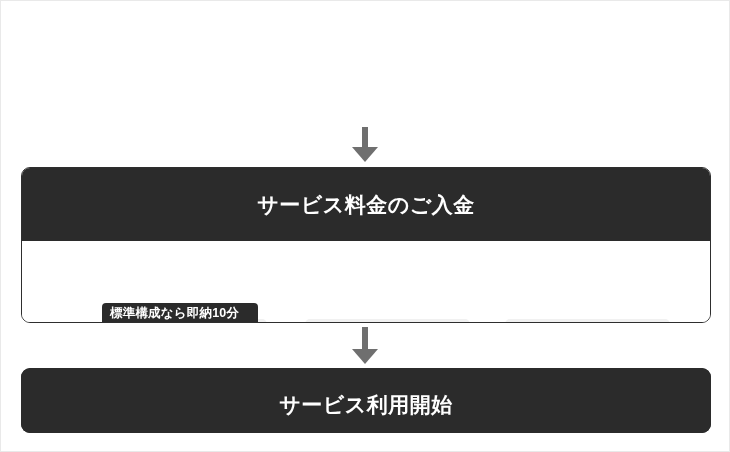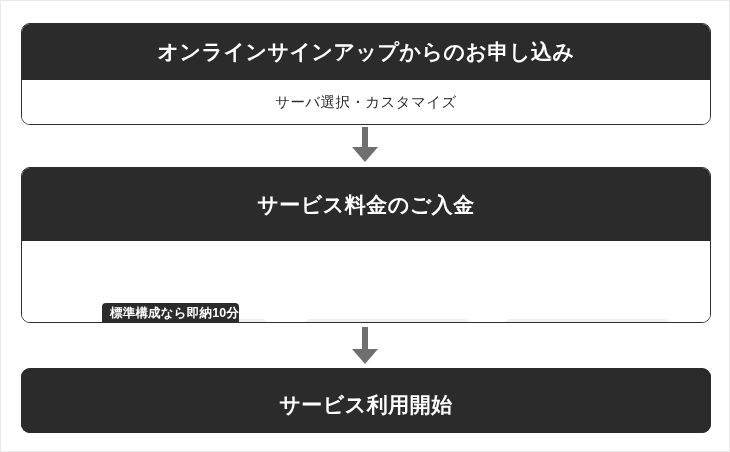--- a/index.html
+++ b/index.html
@@ -115,21 +115,21 @@
 
   .pay-badge {
     position: absolute;
     left: 80px;
     top: 62px;             
     background: #2b2b2b;
     color: #ffffff;
     font-size: 12.5px;
     font-weight: bold;
     letter-spacing: 0.2px;
-    padding: 3px 0 3px 8px;
+    padding: 3px 19px 3px 8px;
     border-radius: 4px 4px 0 0;
     line-height: 1.25;
     white-space: nowrap;
     z-index: 3;
   }
 
   
   #card-start {
     top: 367px;
     height: 65px;
@@ -165,24 +165,20 @@
   #arrow-1 { top: 126px; }
   #arrow-1 .stem { height: 20px; }
   #arrow-2 { top: 326px; }
   #arrow-2 .stem { height: 22px; }
 </style>
 </head>
 <body>
 
 <div id="canvas">
 
-  <div class="flow-card" id="card-signup">
-    <div class="card-header">オンラインサインアップからのお申し込み</div>
-    <div class="card-body">サーバ選択・カスタマイズ</div>
-  </div>
 
   <div class="flow-arrow" id="arrow-1">
     <div class="stem"></div>
     <div class="head"></div>
   </div>
 
   <div class="flow-card" id="card-payment">
     <div class="card-header">サービス料金のご入金</div>
     <div class="card-body">
 

